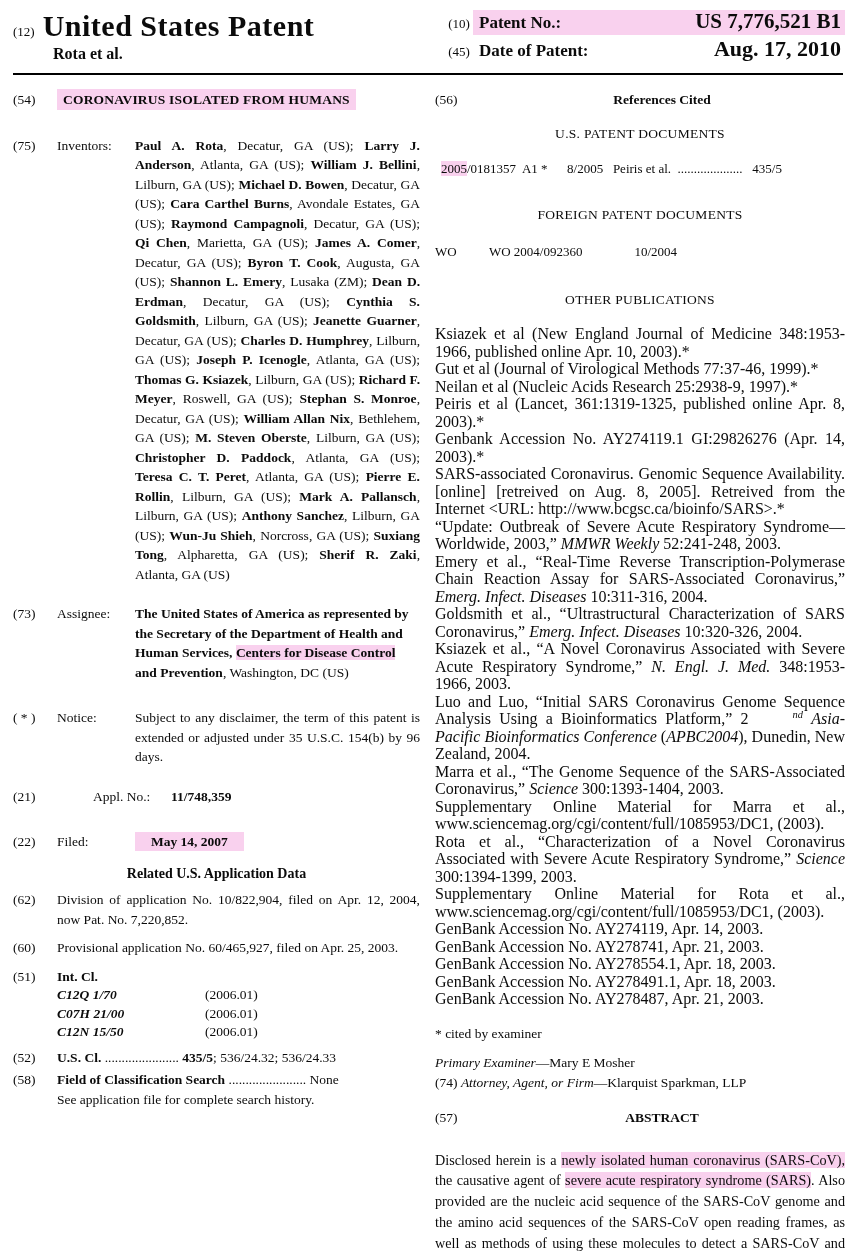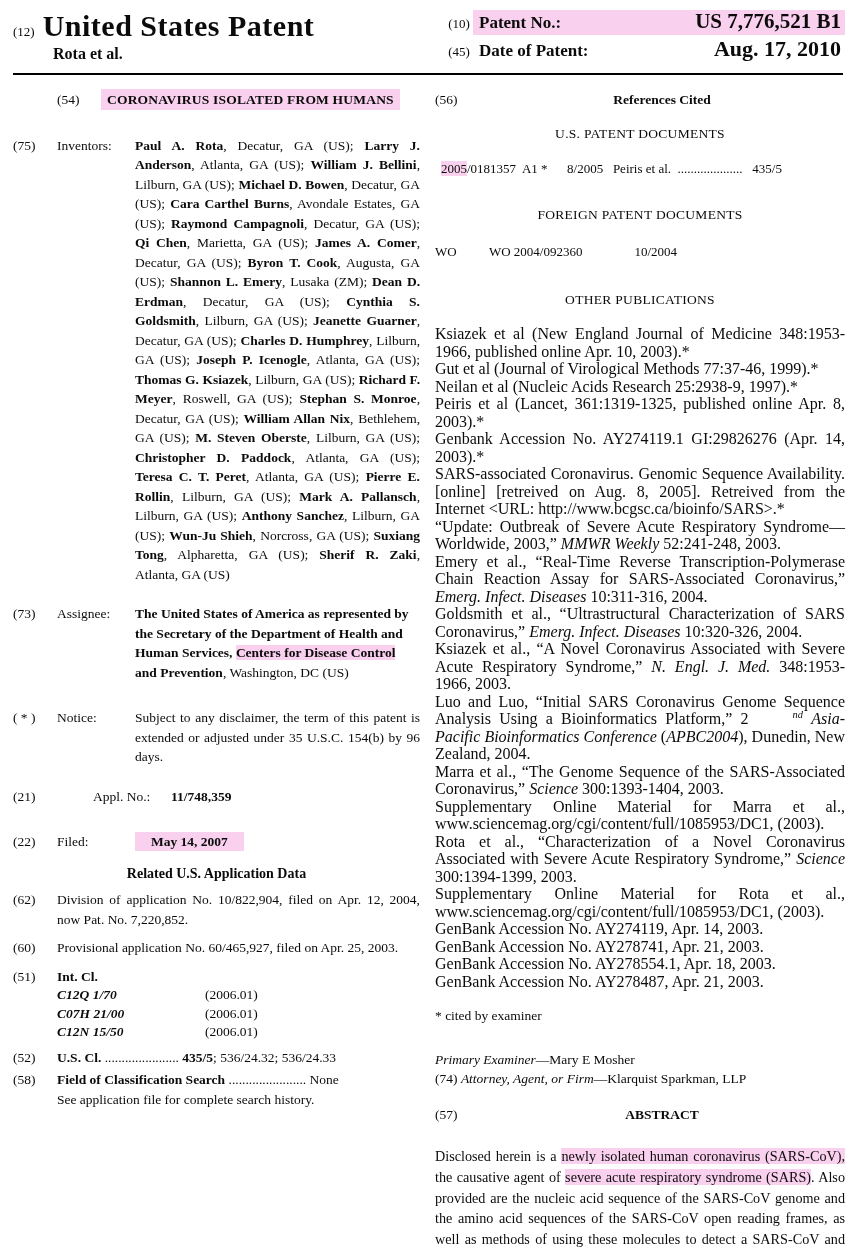--- a/index.html
+++ b/index.html
@@ -38,21 +38,21 @@
   .col-left { width: 407px; flex: none; }
   .col-right { width: 410px; flex: none; }
 
   .item { display: flex; }
   .num { width: 44px; flex: none; font-size: 13.5px; }
   .ibody { flex: 1; }
   .lblrow { display: flex; }
   .lbl { width: 78px; flex: none; }
   .val { flex: 1; }
 
-  .title-item { margin-bottom: 26px; margin-left: 44px; }
+  .title-item { margin-bottom: 26px; }
   .patent-title { font-weight: bold; letter-spacing: 0.2px; }
   .patent-title .hl-pad { background: var(--hl); padding: 3px 6px 3px 6px; }
 
   .inventors-item { margin-bottom: 20px; }
   .inventors-text { text-align: justify; }
 
   .assignee-item { margin-bottom: 26px; }
   .notice-item { margin-bottom: 20px; }
   .notice-text { text-align: justify; }
   .appl-item { margin-bottom: 26px; gap: 36px; }
@@ -70,21 +70,21 @@
   
   .refs-item { margin-bottom: 14px; }
   .center-heading { text-align: center; font-weight: bold; }
   .sub-heading { text-align: center; margin-bottom: 16px; letter-spacing: 0.3px; font-family: Liberation Serif, serif; }
   .usdoc-row { white-space: pre-wrap; font-size: 13px; margin: 0 0 26px 6px; }
   .foreign-heading { margin-bottom: 18px; }
   .wo-row { white-space: pre-wrap; font-size: 13px; margin-bottom: 28px; }
   .other-heading { margin-bottom: 16px; }
   .pubs { margin-bottom: 16px; }
   .pub { text-align: justify; font-size: 16px; line-height: 17.5px; }
-  .cited { margin-bottom: 24px; }
+  .cited { margin-bottom: 10px; }
   .examiner-block { margin-bottom: 16px; }
   .abstract-item { margin-bottom: 22px; }
   .abstract-text { text-align: justify; font-size: 14.2px; line-height: 20.8px; margin-bottom: 18px; }
   .footer-line { text-align: center; font-weight: bold; font-size: 14.5px; }
 </style>
 </head>
 <body>
 
 <div class="page">
 
@@ -268,20 +268,21 @@
           <div class="pub"><span>Rota et al., “Characterization of a Novel Coronavirus Associated with Severe Acute Respiratory Syndrome,” </span><span class="i">Science</span><span> 300:1394-1399, 2003.</span></div>
 
           <div class="pub"><span>Supplementary Online Material for Rota et al., www.sciencemag.org/cgi/content/full/1085953/DC1, (2003).</span></div>
 
           <div class="pub"><span>GenBank Accession No. AY274119, Apr. 14, 2003.</span></div>
 
           <div class="pub"><span>GenBank Accession No. AY278741, Apr. 21, 2003.</span></div>
 
           <div class="pub"><span>GenBank Accession No. AY278554.1, Apr. 18, 2003.</span></div>
 
+          <div class="pub"><span>GenBank Accession No. AY278491.1, Apr. 18, 2003.</span></div>
 
           <div class="pub"><span>GenBank Accession No. AY278487, Apr. 21, 2003.</span></div>
         </div>
 
       <div class="cited">* cited by examiner</div>
 
       <div class="examiner-block">
         <div><span class="i">Primary Examiner</span><span>—Mary E Mosher</span></div>
         <div><span>(74) </span><span class="i">Attorney, Agent, or Firm</span><span>—Klarquist Sparkman, LLP</span></div>
       </div>

